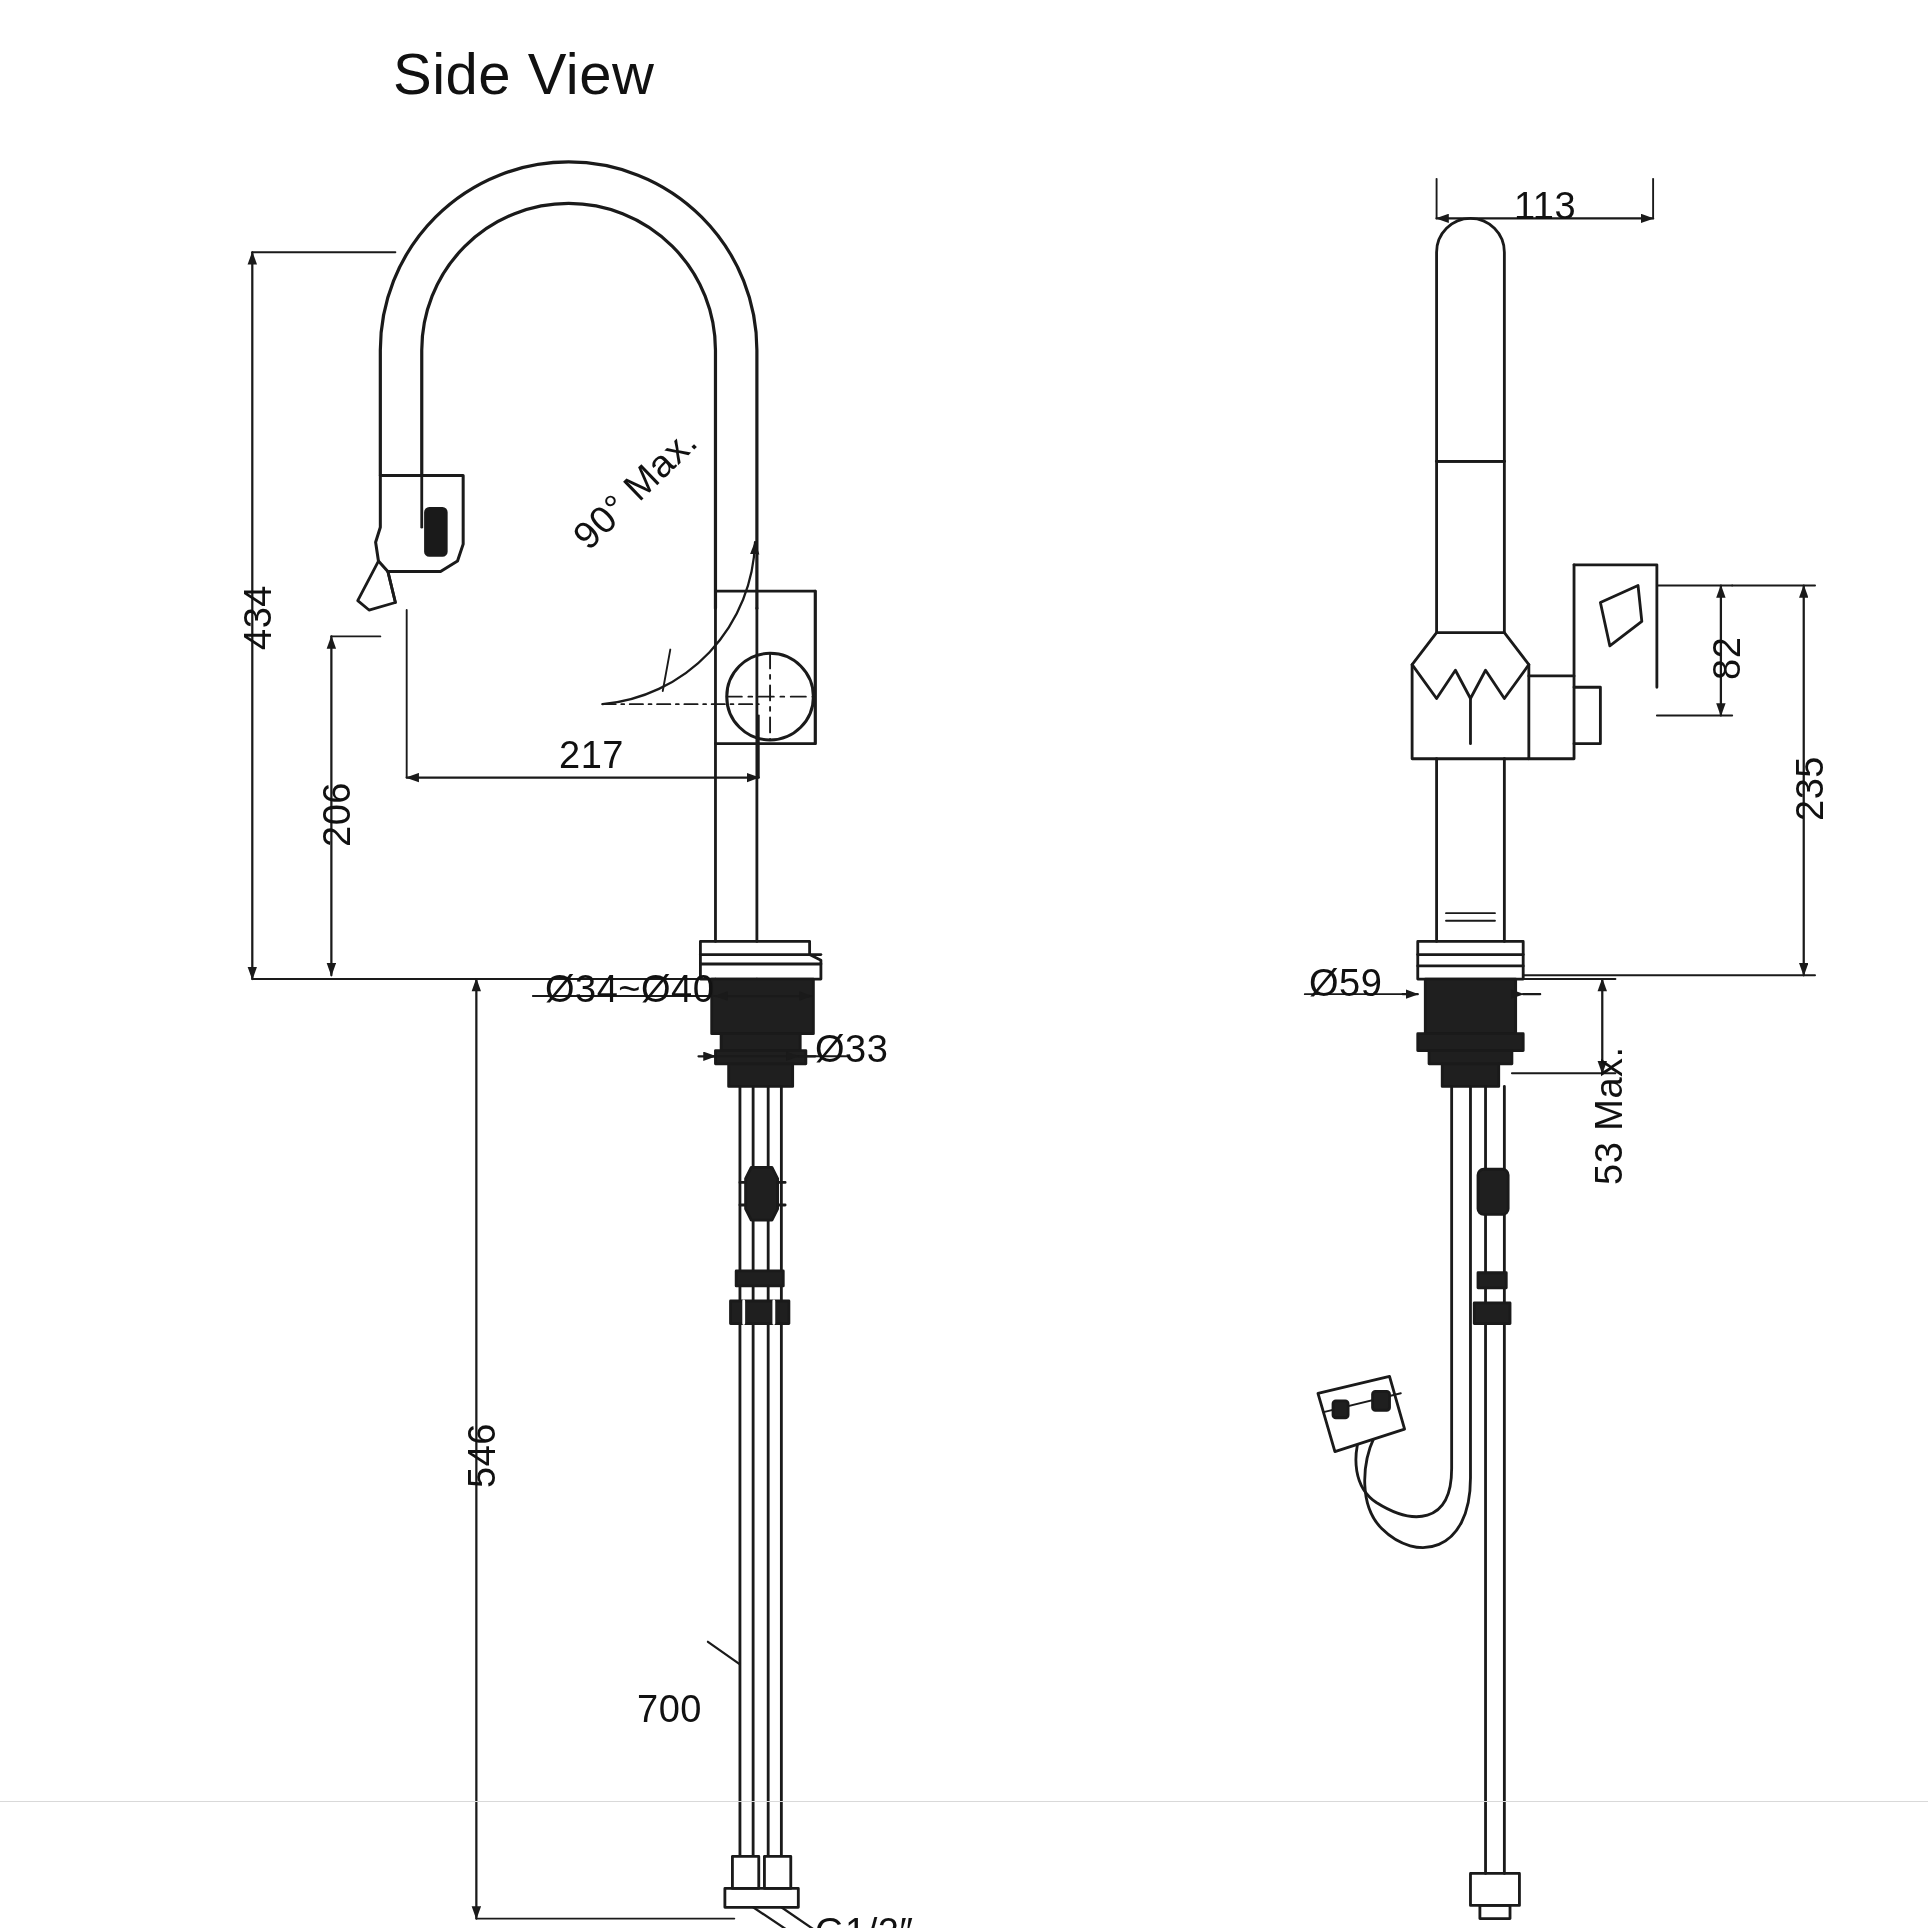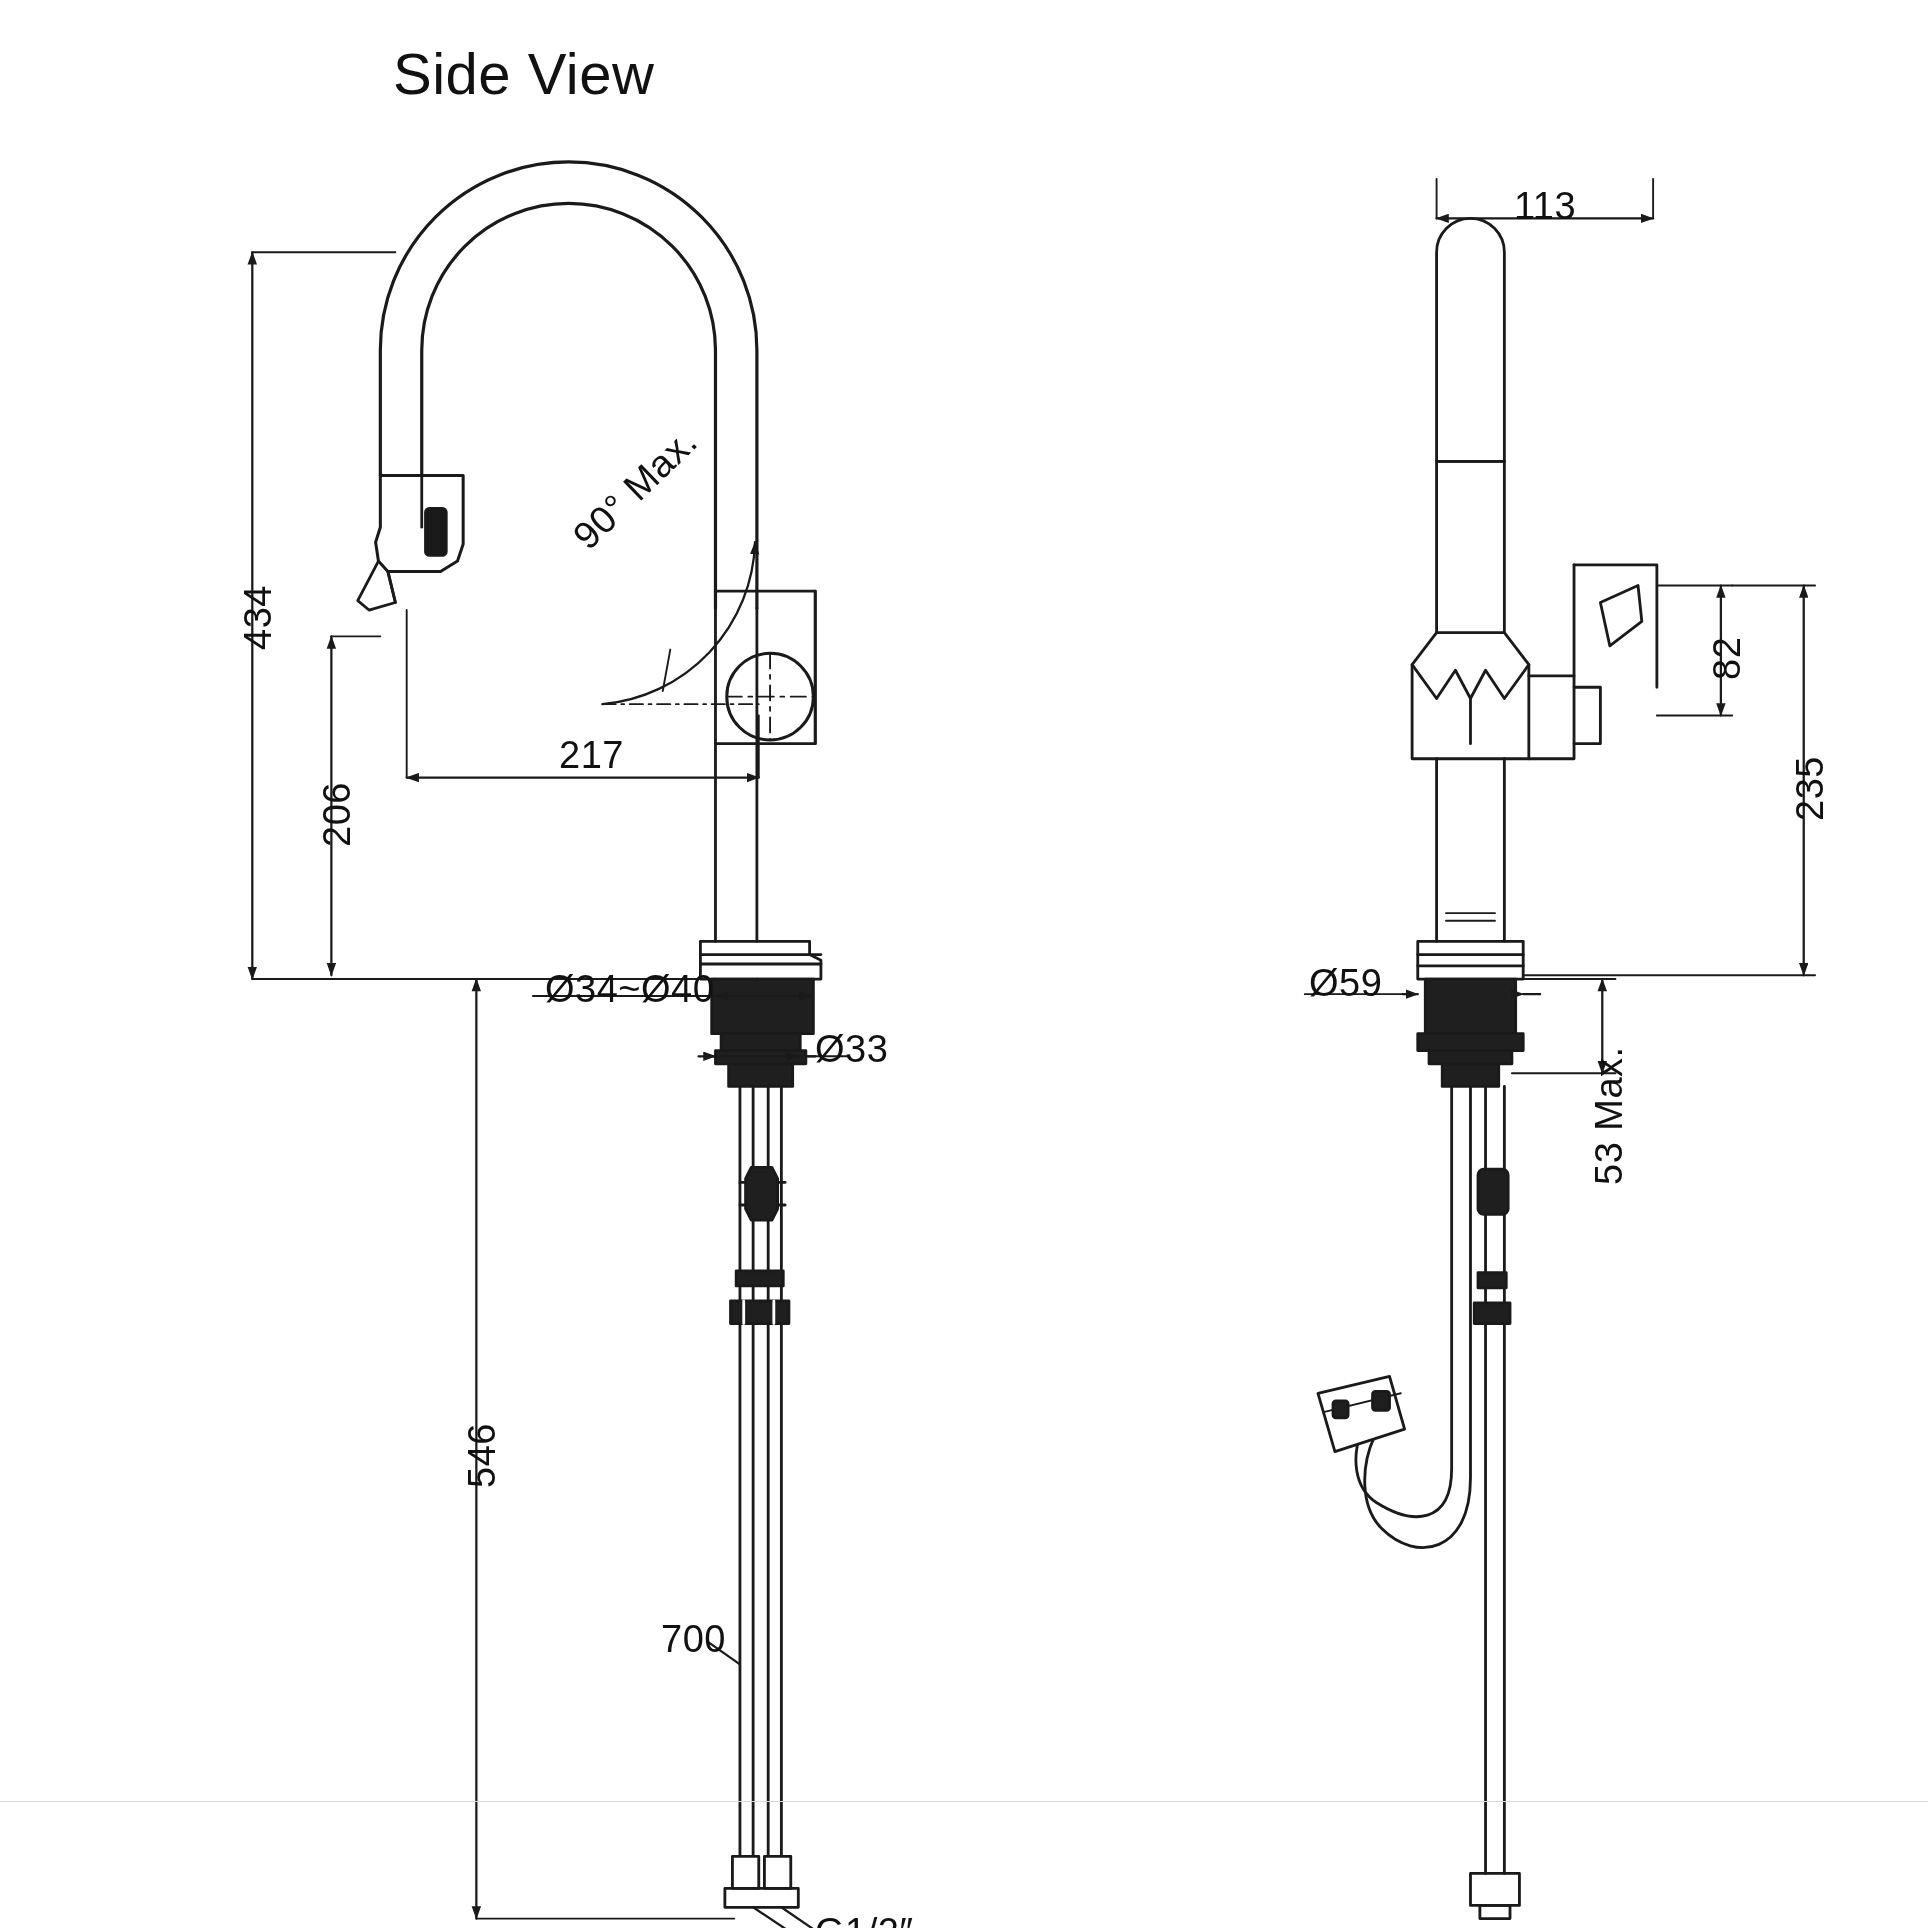--- a/index.html
+++ b/index.html
@@ -225,21 +225,21 @@
     </g>
   </svg>
 
   <div class="dim vert" style="left:237px; top:650px;">434</div>
   <div class="dim vert" style="left:316px; top:847px;">206</div>
   <div class="dim" style="left:559px; top:734px;">217</div>
   <div class="dim" style="left:565px; top:527px; transform:rotate(-44deg); transform-origin:left top;">90° Max.</div>
   <div class="dim" style="left:537px; top:968px;margin-left:8px;">Ø34~Ø40</div>
   <div class="dim" style="left:815px; top:1028px;">Ø33</div>
   <div class="dim vert" style="left:461px; top:1488px;">546</div>
-  <div class="dim" style="left:637px; top:1618px;margin-left:24px;">700</div>
+  <div class="dim" style="left:637px; top:1688px;">700</div>
   <div class="dim" style="left:815px; top:1911px;">G1/2″</div>
 
   <div class="dim" style="left:1514px; top:185px;">113</div>
   <div class="dim vert" style="left:1706px; top:680px;">82</div>
   <div class="dim vert" style="left:1789px; top:821px;">235</div>
   <div class="dim" style="left:1309px; top:962px;">Ø59</div>
   <div class="dim vert" style="left:1588px; top:1185px;">53 Max.</div>
 
   <div class="bottom-rule"></div>
 </div>

